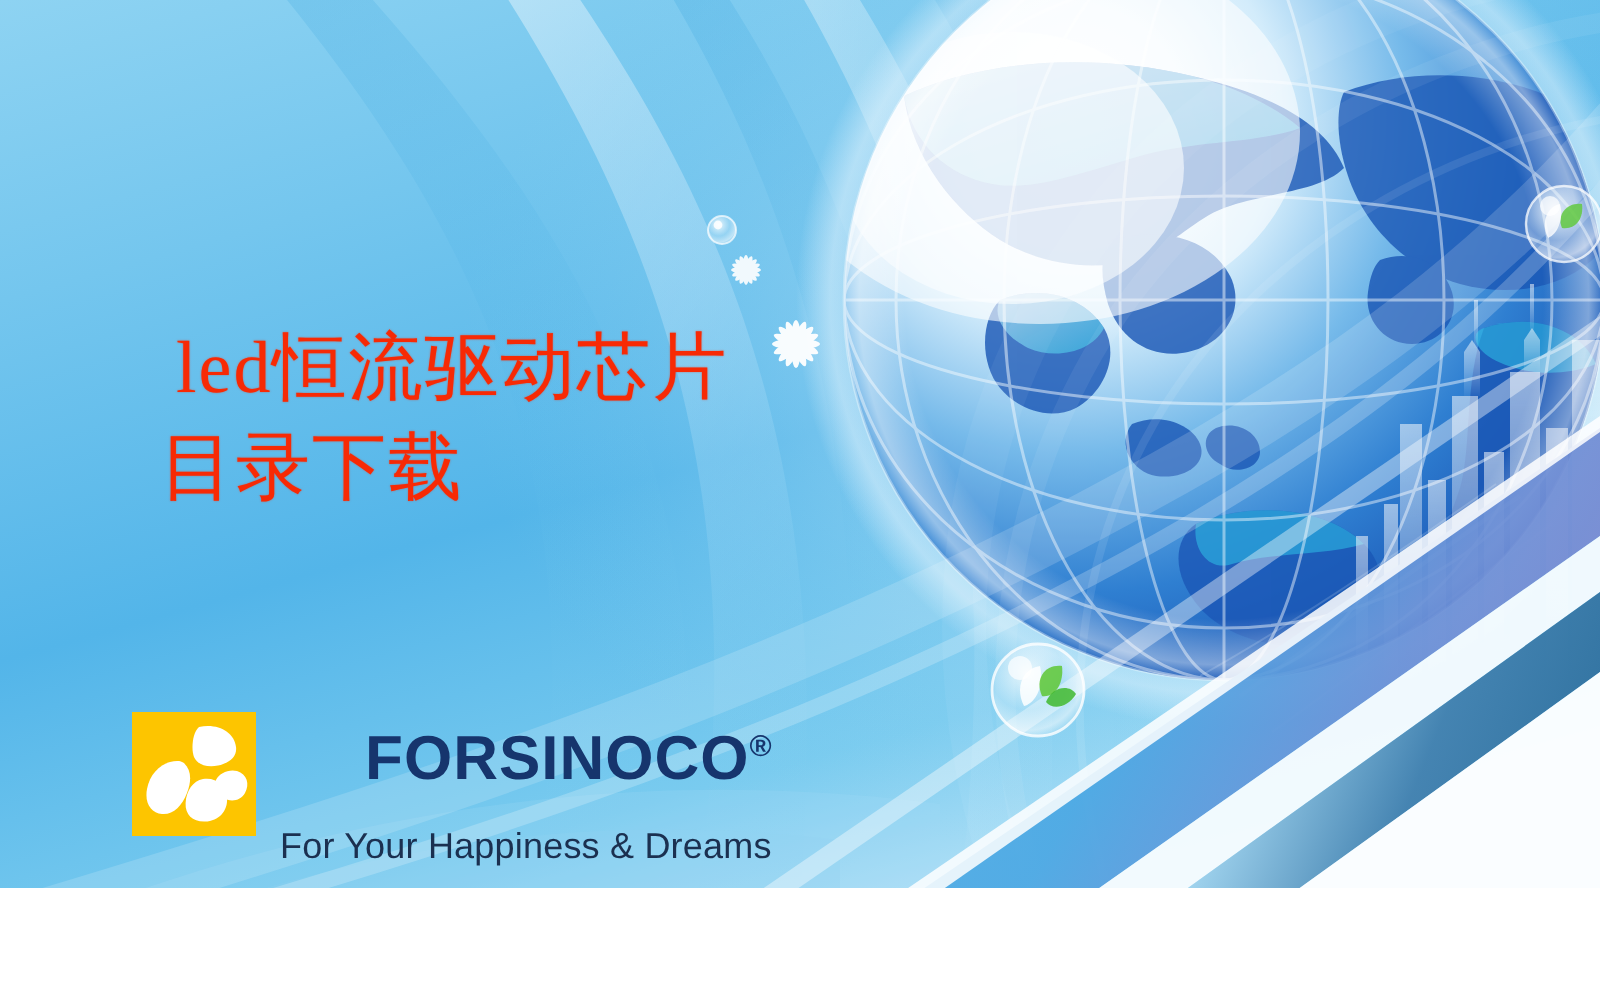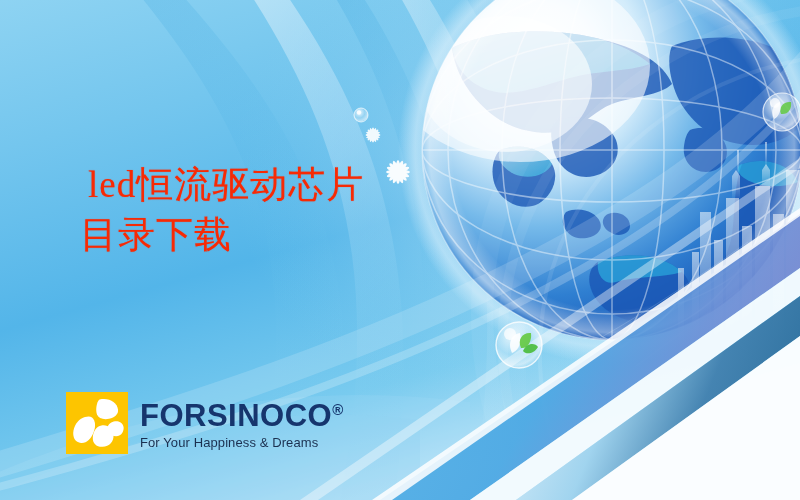--- a/index.html
+++ b/index.html
@@ -1,51 +1,51 @@
 <!DOCTYPE html>
 <html><head>
 <meta charset="utf-8">
 <style>
   html,body{margin:0;padding:0;background:#fff;}
   #stage{
-    position:relative;width:800px;height:500px;overflow:hidden;
+    position:relative;width:800px;height:444px;overflow:hidden;
     font-family:"Liberation Sans","DejaVu Sans",sans-serif;
     background:linear-gradient(160deg,#8ed3f2 0%,#74c6ee 22%,#56b7e9 52%,#79cbef 78%,#b8e2f7 100%);
   }
   #bg{position:absolute;inset:0;width:800px;height:500px;}
 
   
   .headline{
     position:absolute;left:0;top:160px;width:420px;
     color:#f72a05;
     font-family:"Liberation Serif","DejaVu Serif",serif;
     font-size:37px;line-height:1.35;font-weight:400;
     letter-spacing:1px;
     text-shadow:0 0 1px rgba(247,42,5,.55);
     pointer-events:none;
   }
   .hl-line1{padding-left:88px;}
   .hl-line2{padding-left:80px;}
 
   
-  .logo{position:absolute;left:66px;top:392px;display:flex;align-items:flex-start;}
+  .logo{position:absolute;left:66px;top:356px;display:flex;align-items:flex-start;text-align:right;}
   .logo-mark{
     width:62px;height:62px;background:#fdc500;flex:0 0 auto;
     position:relative;
   }
   .logo-mark svg{position:absolute;left:0;top:0;}
   .logo-text{margin-left:12px;padding-top:2px;}
   .logo-word{
     color:#16356d;font-weight:bold;font-size:31px;line-height:32px;
     letter-spacing:.5px;white-space:nowrap;
     font-family:"Liberation Sans","DejaVu Sans",sans-serif;
   }
   .logo-word .reg{font-size:15px;vertical-align:super;letter-spacing:0;}
   .logo-tag{
-    color:#1b3050;font-size:13px;line-height:19px;margin-top:1px;
+    color:#1b3050;font-size:18px;line-height:19px;margin-top:19px;
     white-space:nowrap;letter-spacing:.1px;
     font-family:"Liberation Sans","DejaVu Sans",sans-serif;
   }
 </style>
 </head>
 <body>
 
 <div id="stage">
 
   <svg id="bg" viewBox="0 0 800 500" xmlns="http://www.w3.org/2000/svg">

